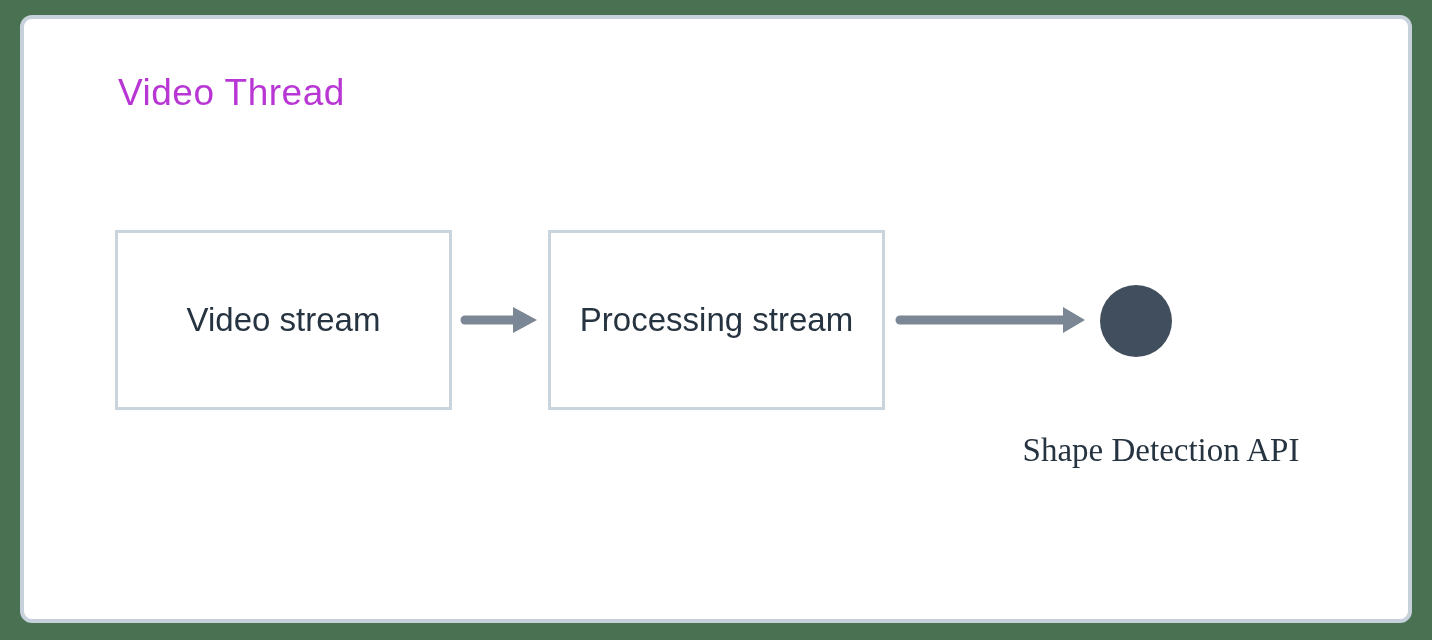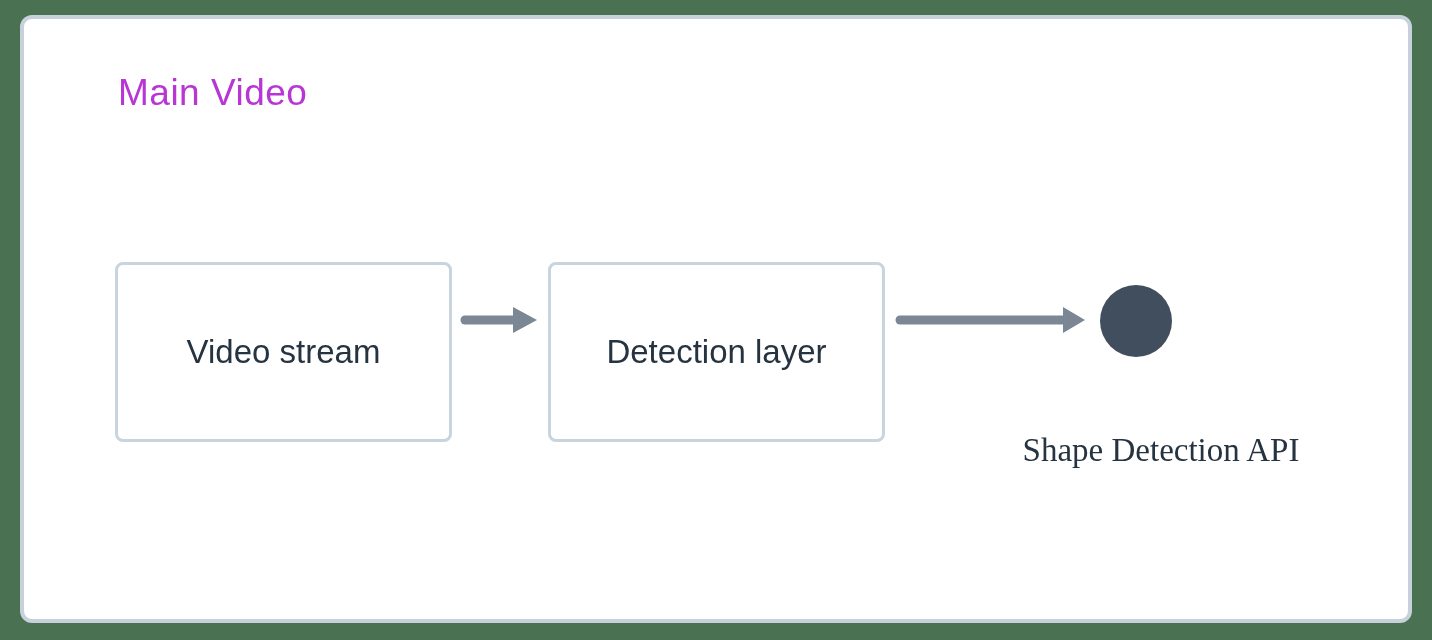--- a/index.html
+++ b/index.html
@@ -34,26 +34,25 @@
     letter-spacing: 0.5px;
     white-space: nowrap;
   }
   .node {
     position: absolute;
     top: 211px;
     width: 337px;
     height: 180px;
     background: var(--panel-fill, #ffffff);
     border: 3px solid var(--node-border, #c9d4dd);
-    border-radius: 8px;
+    border-radius: 0;
     box-sizing: border-box;
     display: flex;
     align-items: center;
     justify-content: center;
-    margin-top: 32px;
   }
   .node-1 { left: 91px; }
   .node-2 { left: 524px; }
   .node-label {
     font-size: 33px;
     color: var(--text, #263340);
     white-space: nowrap;
   }
   .arrow {
     position: absolute;
@@ -83,33 +82,33 @@
     white-space: nowrap;
     font-family: Liberation Serif, serif;
   }
 </style>
 </head>
 <body>
 
 <div class="canvas">
   <div class="panel">
 
-    <div class="panel-title">Main Video</div>
+    <div class="panel-title">Video Thread</div>
 
     <div class="node node-1">
       <span class="node-label">Video stream</span>
     </div>
 
     <svg class="arrow arrow-1" width="85" height="40" viewBox="0 0 85 40">
       <line x1="7" y1="20" x2="57" y2="20" stroke="currentColor" stroke-width="9" stroke-linecap="round"></line>
       <polygon points="55,7 55,33 79,20" fill="currentColor"></polygon>
     </svg>
 
     <div class="node node-2">
-      <span class="node-label">Detection layer</span>
+      <span class="node-label">Processing stream</span>
     </div>
 
     <svg class="arrow arrow-2" width="200" height="40" viewBox="0 0 200 40">
       <line x1="8" y1="20" x2="173" y2="20" stroke="currentColor" stroke-width="9" stroke-linecap="round"></line>
       <polygon points="171,7 171,33 193,20" fill="currentColor"></polygon>
     </svg>
 
     <div class="api-circle"></div>
 
     <div class="api-label">Shape Detection API</div>

